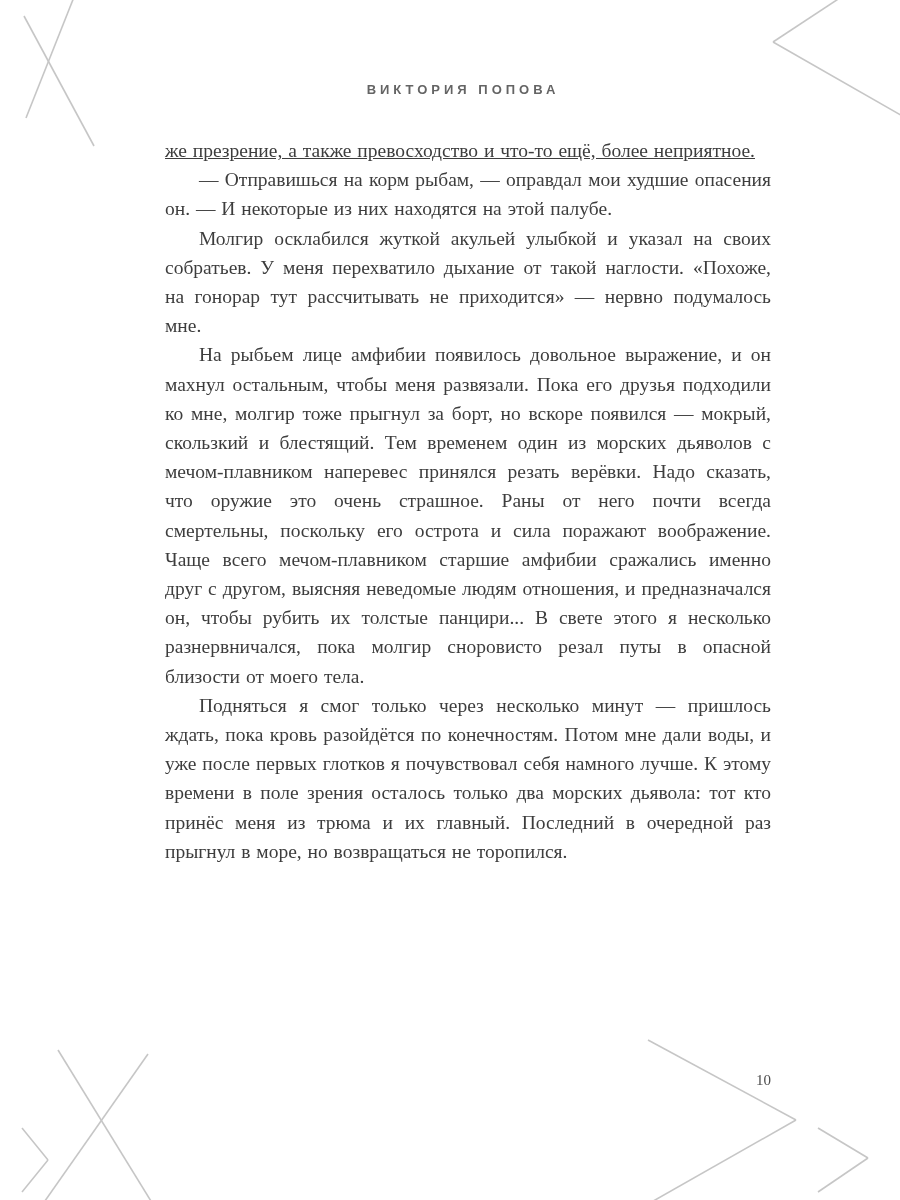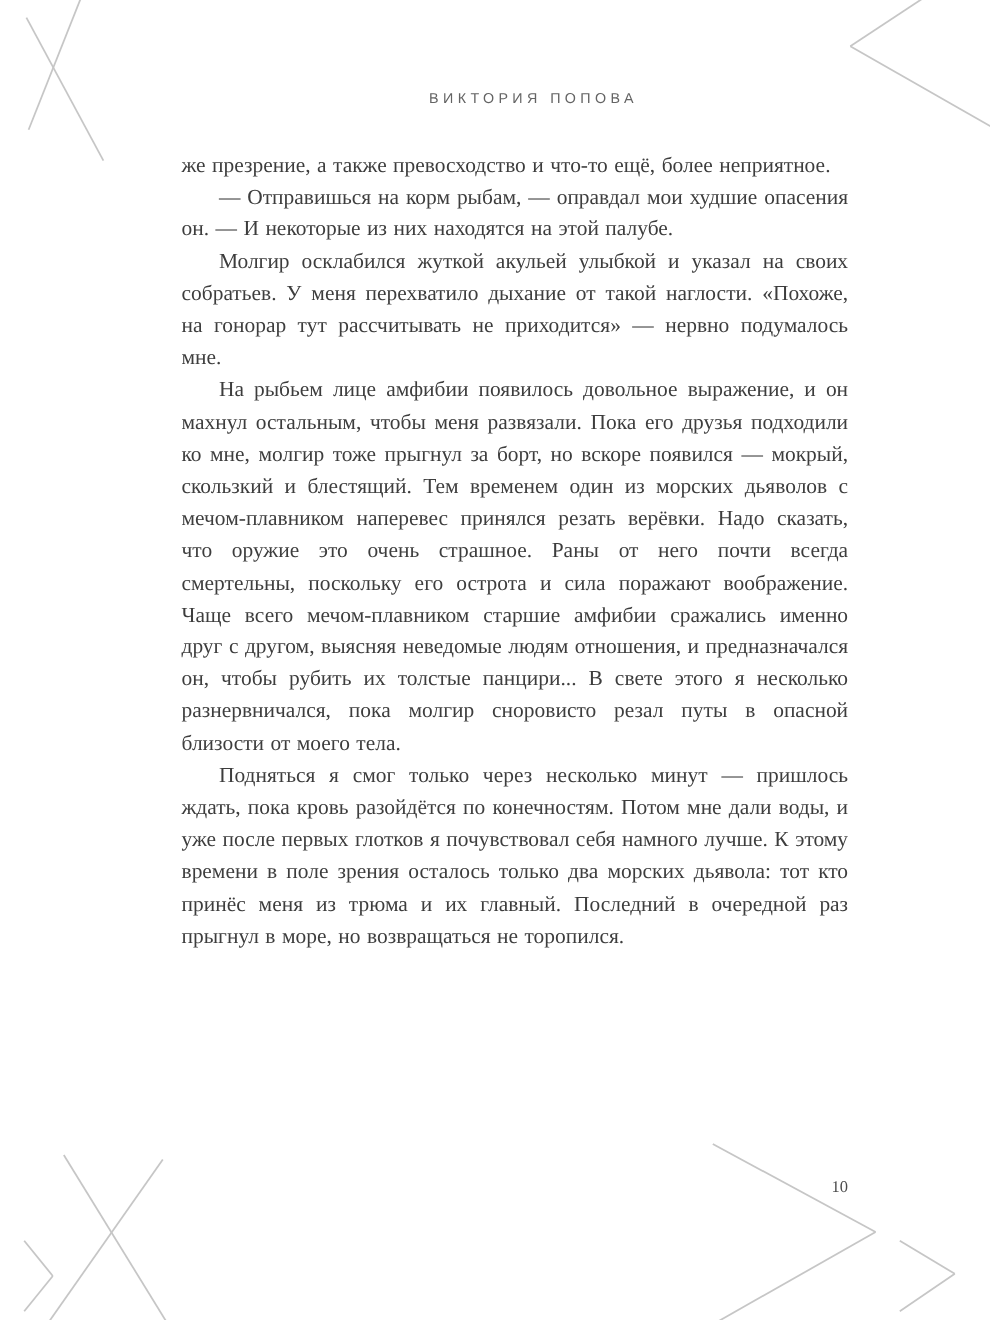--- a/index.html
+++ b/index.html
@@ -19,26 +19,26 @@
     position: absolute;
     top: 0;
     left: 0;
     width: 900px;
     height: 1200px;
     pointer-events: none;
   }
   .running-head {
     position: absolute;
     top: 82px;
-    left: 182px;
+    left: 160px;
     width: 606px;
     text-align: center;
     font-family: "Liberation Sans", sans-serif;
     font-size: 13px;
-    font-weight: 400;
+    font-weight: 700;
     letter-spacing: 4px;
     color: #646464;
     white-space: nowrap;
   }
   .text-block {
     position: absolute;
     top: 136px;
     left: 165px;
     width: 606px;
     font-size: 19.5px;
@@ -48,20 +48,21 @@
     text-justify: inter-word;
     word-spacing: 1px;
   }
   .text-block p {
     margin: 0;
     padding: 0;
     text-indent: 34px;
   }
   .text-block p.continuation {
     text-indent: 0;
+    text-decoration: underline;
   }
   .folio {
     position: absolute;
     top: 1072px;
     left: 165px;
     width: 606px;
     text-align: right;
     font-size: 15px;
     color: #4c4c4c;
   }

